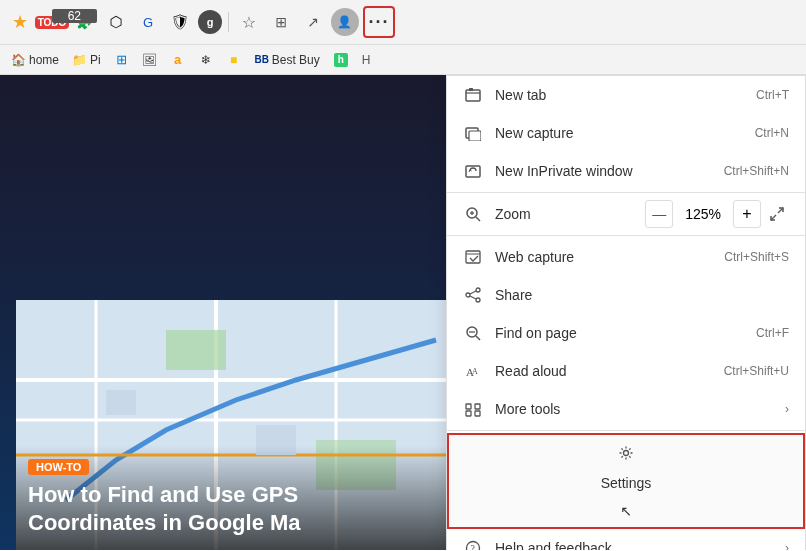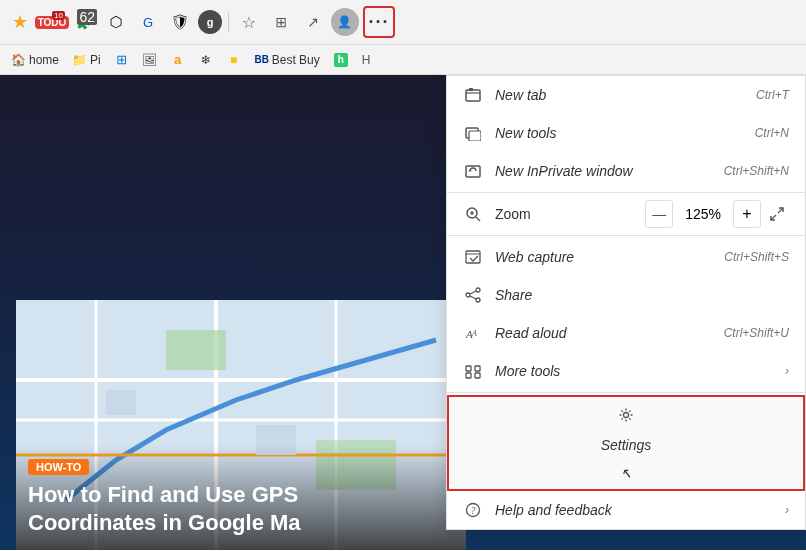--- a/index.html
+++ b/index.html
@@ -175,21 +175,20 @@
 
     .menu-item {
       display: flex;
       align-items: center;
       padding: 8px 16px;
       cursor: pointer;
       font-size: 14px;
       color: #333;
       gap: 12px;
       min-height: 38px;
-      font-style: italic;
     }
 
     .menu-item.settings-item {
       border: 2px solid #d32f2f;
       background: #fafafa;
       flex-direction: column;
     }
 
     .menu-icon {
       width: 20px;
@@ -283,21 +282,21 @@
       <span style="color:#f5a623; font-size:18px;">★</span>
     </div>
 
     <div class="toolbar-icon" style="position:relative;">
       <span style="background:#e53935;color:white;border-radius:4px;font-size:10px;font-weight:bold;padding:1px 3px;">TODO</span>
       <span class="toolbar-icon-badge" style="position:absolute;top:3px;right:1px;background:#b91c1c;color:white;font-size:8px;padding:0 2px;border-radius:2px;margin-left:44px;">10</span>
     </div>
 
     <div class="toolbar-icon" style="position:relative;">
       <span style="font-size:13px;">🧩</span>
-      <span style="position:absolute;top:1px;right:1px;background:#555;color:white;font-size:14px;padding:0 2px;border-radius:2px;">62</span>
+      <span style="position:absolute;top:1px;right:1px;background:#555;color:white;font-size:12px;padding:0 16px;border-radius:2px;">62</span>
     </div>
 
     <div class="toolbar-icon">
       <span style="font-size:15px;">⬡</span>
     </div>
 
     <div class="toolbar-icon">
       <span style="font-size:13px; color:#15c;">G</span>
     </div>
 
@@ -416,21 +415,21 @@
       <span class="menu-shortcut">Ctrl+T</span>
     </div>
 
     <div class="menu-item">
       <div class="menu-icon">
         <svg width="16" height="16" viewBox="0 0 16 16" fill="none">
           <rect x="1" y="3" width="12" height="10" rx="1" stroke="#555" stroke-width="1.5" fill="none"></rect>
           <rect x="4" y="6" width="12" height="10" rx="1" stroke="#555" stroke-width="1.2" fill="white"></rect>
         </svg>
       </div>
-      <span class="menu-label">New tools</span>
+      <span class="menu-label">New capture</span>
       <span class="menu-shortcut">Ctrl+N</span>
     </div>
 
     <div class="menu-item">
       <div class="menu-icon">
         <svg width="16" height="16" viewBox="0 0 16 16" fill="none">
           <rect x="1" y="3" width="14" height="11" rx="1" stroke="#555" stroke-width="1.5" fill="none"></rect>
           <path d="M5 8c0-1.65 1.35-3 3-3s3 1.35 3 3" stroke="#555" stroke-width="1.3" fill="none"></path>
           <path d="M4 9l1-2 1.5 1" stroke="#555" stroke-width="1" fill="none"></path>
         </svg>
@@ -487,20 +486,31 @@
           <circle cx="13" cy="3" r="2" stroke="#555" stroke-width="1.3" fill="none"></circle>
           <circle cx="13" cy="13" r="2" stroke="#555" stroke-width="1.3" fill="none"></circle>
           <circle cx="3" cy="8" r="2" stroke="#555" stroke-width="1.3" fill="none"></circle>
           <line x1="5" y1="7" x2="11" y2="4" stroke="#555" stroke-width="1.2"></line>
           <line x1="5" y1="9" x2="11" y2="12" stroke="#555" stroke-width="1.2"></line>
         </svg>
       </div>
       <span class="menu-label">Share</span>
     </div>
 
+    <div class="menu-item">
+      <div class="menu-icon">
+        <svg width="16" height="16" viewBox="0 0 16 16" fill="none">
+          <circle cx="7" cy="7" r="5" stroke="#555" stroke-width="1.5" fill="none"></circle>
+          <line x1="11" y1="11" x2="15" y2="15" stroke="#555" stroke-width="1.5"></line>
+          <line x1="4" y1="7" x2="10" y2="7" stroke="#555" stroke-width="1.3"></line>
+        </svg>
+      </div>
+      <span class="menu-label">Find on page</span>
+      <span class="menu-shortcut">Ctrl+F</span>
+    </div>
 
     <div class="menu-item">
       <div class="menu-icon">
         <svg width="16" height="16" viewBox="0 0 16 16" fill="none">
           <text x="1" y="13" font-size="11" fill="#555" font-family="serif">A</text>
           <text x="7" y="11" font-size="8" fill="#555" font-family="serif">A</text>
         </svg>
       </div>
       <span class="menu-label">Read aloud</span>
       <span class="menu-shortcut">Ctrl+Shift+U</span>

